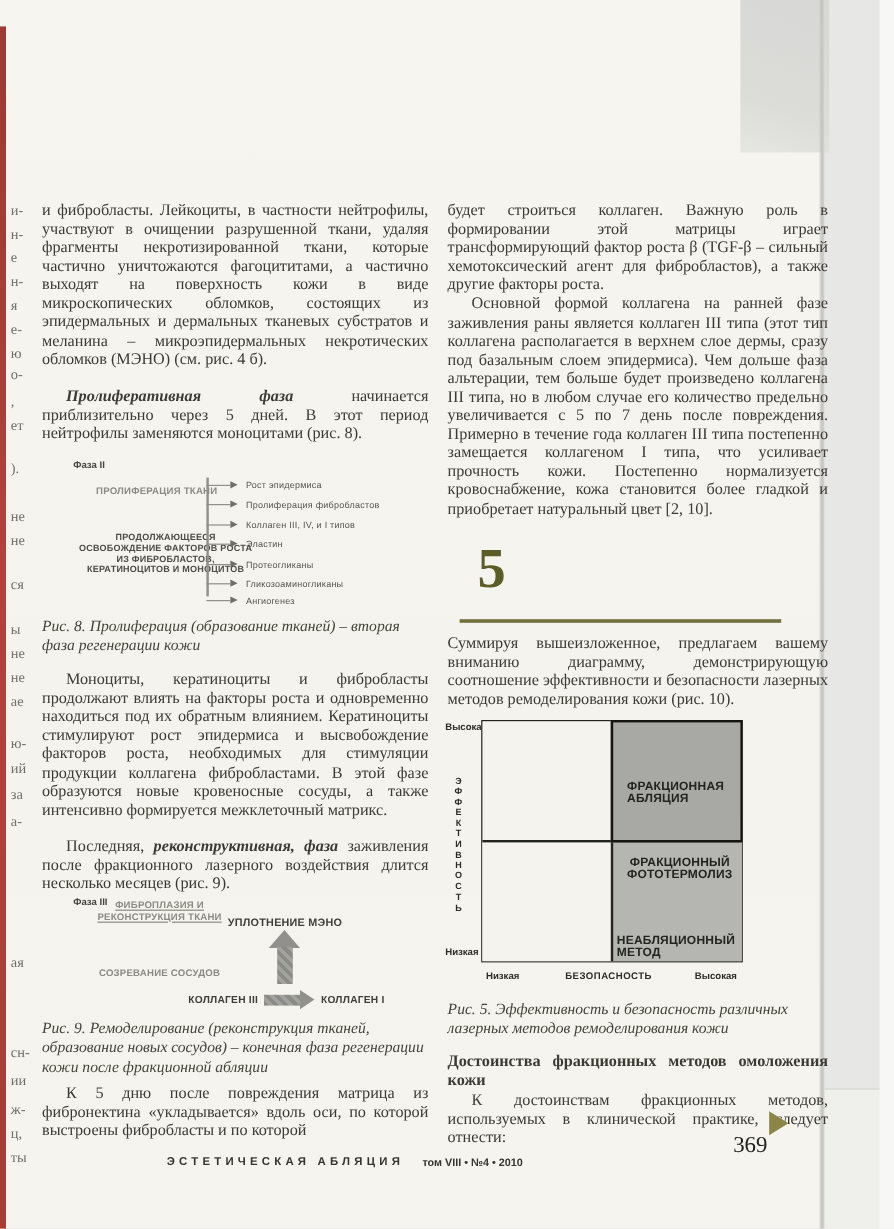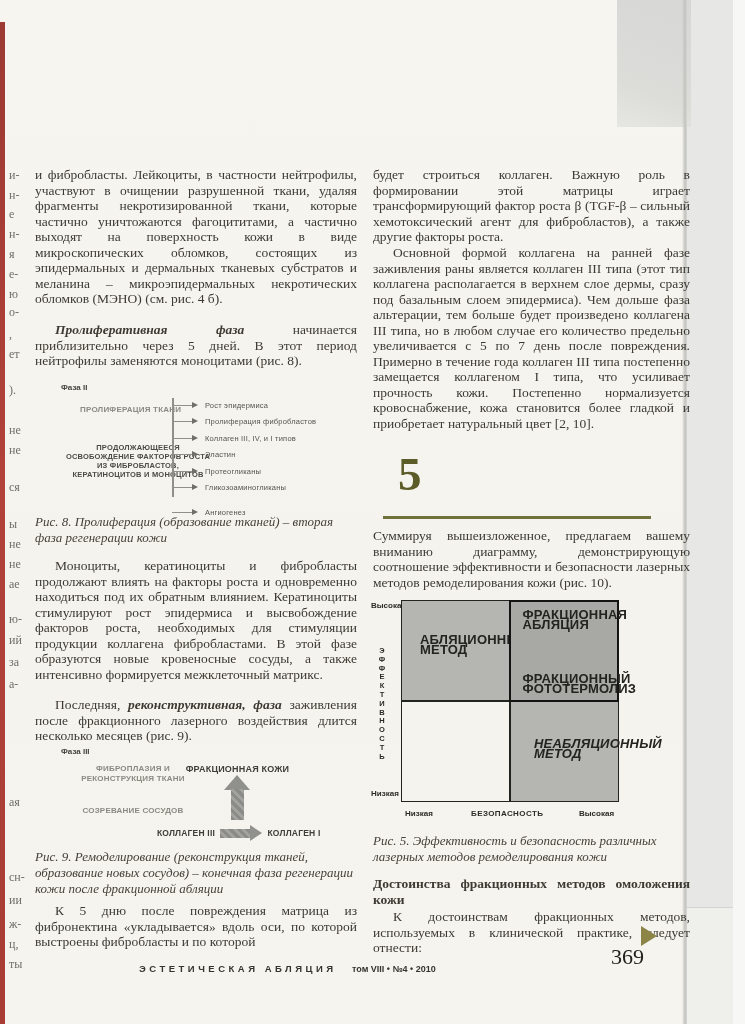--- a/index.html
+++ b/index.html
@@ -37,27 +37,27 @@
   .arrow-up-shaft{position:absolute;width:13px;background:repeating-linear-gradient(45deg,#8b8b87 0 3px,#a2a29e 3px 6px);}
   .arrow-right-shaft{position:absolute;height:9px;background:repeating-linear-gradient(45deg,#8b8b87 0 3px,#a2a29e 3px 6px);}
   .arrow-right-head{position:absolute;width:0;height:0;border-left:12px solid #90908c;border-top:8px solid transparent;border-bottom:8px solid transparent;}
   
   .sec-num{position:absolute;left:25px;top:-2px;font-size:47px;line-height:47px;font-weight:bold;color:#5b5c28;}
   .sec-title{position:absolute;left:58px;top:3px;width:255px;font-weight:bold;font-size:15.5px;line-height:19px;color:#2f2c20;}
   .sec-rule{position:absolute;left:10px;top:63px;width:268px;height:2.5px;background:#71713d;}
   
   .q-box{position:absolute;left:30px;top:3px;width:216px;height:200px;border:1.5px solid #23231f;background:#f4f3ee;}
   .quad{position:absolute;}
-  .q-label{position:absolute;font-family:"Liberation Sans",sans-serif;font-weight:bold;font-size:13px;line-height:10px;color:#23231f;letter-spacing:.2px;}
+  .q-label{position:absolute;font-family:"Liberation Sans",sans-serif;font-weight:bold;font-size:10px;line-height:10px;color:#23231f;letter-spacing:.2px;margin-top:41px;}
   .ax{position:absolute;font-family:"Liberation Sans",sans-serif;font-weight:bold;color:#2c2b27;}
   .ax-small{font-size:8px;}
   
   .footer-journal{font-family:"Liberation Sans",sans-serif;font-weight:bold;font-size:9.5px;letter-spacing:3.5px;color:#35342e;}
   .footer-issue{font-family:"Liberation Sans",sans-serif;font-weight:bold;font-size:9px;color:#35342e;}
-  .footer-page{font-size:22px;color:#21211d;text-align:center;}
+  .footer-page{font-size:19px;color:#21211d;text-align:center;}
   .cont-triangle{width:0;height:0;border-left:16px solid #8c8547;border-top:10px solid transparent;border-bottom:10px solid transparent;}
 </style>
 </head>
 <body>
 
 <div class="abs paper"></div>
 <div class="abs bg-right"></div>
 <div class="abs bg-right-lower"></div>
 <div class="abs bg-white-edge"></div>
 <div class="abs bg-top-right"></div>
@@ -102,34 +102,34 @@
   <div class="f-phase">Фаза II</div>
   <div class="abs diagram-small f8-proc-top" style="line-height:9.5px;">ПРОЛИФЕРАЦИЯ ТКАНИ</div>
   <div class="abs diagram-small f8-proc-bottom" style="font-size:7.5px;line-height:9px;">ПРОДОЛЖАЮЩЕЕСЯ ОСВОБОЖДЕНИЕ ФАКТОРОВ РОСТА ИЗ ФИБРОБЛАСТОВ, КЕРАТИНОЦИТОВ И МОНОЦИТОВ</div>
   <div class="f8-vline"></div>
   <div class="f8row" style="top:13px;"><i class="f8line"></i><i class="f8arrow"></i><span class="f8label">Рост эпидермиса</span></div>
   <div class="f8row" style="top:29px;"><i class="f8line"></i><i class="f8arrow"></i><span class="f8label">Пролиферация фибробластов</span></div>
   <div class="f8row" style="top:46px;"><i class="f8line"></i><i class="f8arrow"></i><span class="f8label">Коллаген III, IV, и I типов</span></div>
   <div class="f8row" style="top:62px;"><i class="f8line"></i><i class="f8arrow"></i><span class="f8label">Эластин</span></div>
   <div class="f8row" style="top:79px;"><i class="f8line"></i><i class="f8arrow"></i><span class="f8label">Протеогликаны</span></div>
   <div class="f8row" style="top:95px;"><i class="f8line"></i><i class="f8arrow"></i><span class="f8label">Гликозоаминогликаны</span></div>
-  <div class="f8row" style="top:120px;"><i class="f8line"></i><i class="f8arrow"></i><span class="f8label">Ангиогенез</span></div>
+  <div class="f8row" style="top:109px;"><i class="f8line"></i><i class="f8arrow"></i><span class="f8label">Ангиогенез</span></div>
 </div>
 
 <p class="abs caption" style="left:35px;top:514px;width:322px;">Рис. 8. Пролиферация (образование тканей) – вторая фаза регенерации кожи</p>
 
 <p class="abs body-text indent" style="left:35px;top:558px;width:322px;">Моноциты, кератиноциты и фибробласты продолжают влиять на факторы роста и одновременно находиться под их обратным влиянием. Кератиноциты стимулируют рост эпидермиса и высвобождение факторов роста, необходимых для стимуляции продукции коллагена фибробластами. В этой фазе образуются новые кровеносные сосуды, а также интенсивно формируется межклеточный матрикс.</p>
 
 <p class="abs body-text indent" style="left:35px;top:697px;width:322px;"><span>Последняя, </span><b><i>реконструктивная, фаза</i></b><span> заживления после фракционного лазерного воздействия длится несколько месяцев (рис. 9).</span></p>
 
 <div class="abs" style="left:55px;top:744px;width:300px;height:100px;">
   <div class="f-phase" style="top:3px;">Фаза III</div>
-  <div class="abs diagram-small f9-gray" style="left:8px;top:20px;width:140px;">ФИБРОПЛАЗИЯ И РЕКОНСТРУКЦИЯ ТКАНИ</div>
+  <div class="abs diagram-small f9-gray" style="left:8px;top:6px;width:140px;text-decoration:underline;">ФИБРОПЛАЗИЯ И РЕКОНСТРУКЦИЯ ТКАНИ</div>
   <div class="abs diagram-small f9-gray" style="left:8px;top:62px;width:140px;">СОЗРЕВАНИЕ СОСУДОВ</div>
-  <div class="abs diagram-small f9-dark" style="left:115px;top:20px;width:135px;">ФРАКЦИОННАЯ КОЖИ</div>
+  <div class="abs diagram-small f9-dark" style="left:115px;top:20px;width:135px;">УПЛОТНЕНИЕ МЭНО</div>
   <div class="arrow-up-head" style="left:169px;top:31px;"></div>
   <div class="arrow-up-shaft" style="left:176px;top:45px;height:31px;"></div>
   <div class="abs diagram-small f9-dark" style="left:100px;top:84px;width:62px;font-size:8.5px;">КОЛЛАГЕН III</div>
   <div class="arrow-right-shaft" style="left:165px;top:85px;width:30px;"></div>
   <div class="arrow-right-head" style="left:195px;top:81px;"></div>
   <div class="abs diagram-small f9-dark" style="left:210px;top:84px;width:58px;font-size:8.5px;">КОЛЛАГЕН I</div>
 </div>
 
 <p class="abs caption" style="left:35px;top:849px;width:322px;">Рис. 9. Ремоделирование (реконструкция тканей, образование новых сосудов) – конечная фаза регенерации кожи после фракционной абляции</p>
 
@@ -144,25 +144,22 @@
   <div class="sec-rule"></div>
 </div>
 
 <p class="abs body-text" style="left:373px;top:528px;width:317px;">Суммируя вышеизложенное, предлагаем вашему вниманию диаграмму, демонстрирующую соотношение эффективности и безопасности лазерных методов ремоделирования кожи (рис. 10).</p>
 
 <div class="abs" style="left:371px;top:597px;width:255px;height:230px;">
   <div class="ax ax-small" style="left:0;top:4px;">Высокая</div>
   <div class="ax" style="left:6px;top:50px;font-size:7.5px;line-height:8.8px;text-align:center;width:10px;">Э<br>Ф<br>Ф<br>Е<br>К<br>Т<br>И<br>В<br>Н<br>О<br>С<br>Т<br>Ь</div>
   <div class="ax ax-small" style="left:0;top:192px;">Низкая</div>
   <div class="q-box">
-    <div class="quad" style="left:0;top:0;width:108px;height:100px;background:#b5b5b1;">
-      <div class="q-label" style="left:18px;top:34px;width:85px;">АБЛЯЦИОННЫЙ МЕТОД</div>
-    </div>
     <div class="quad" style="left:108px;top:100px;width:108px;height:100px;background:#b5b5b1;">
-      <div class="q-label" style="left:24px;top:38px;width:90px;font-style:italic;">НЕАБЛЯЦИОННЫЙ МЕТОД</div>
+      <div class="q-label" style="left:4px;top:38px;width:90px;">НЕАБЛЯЦИОННЫЙ МЕТОД</div>
     </div>
     <div class="quad" style="left:0;top:100px;width:108px;height:100px;background:#f4f3ee;"></div>
     <div style="position:absolute;left:107px;top:0;width:1.5px;height:200px;background:#23231f;"></div>
     <div style="position:absolute;left:0;top:99px;width:216px;height:1.5px;background:#23231f;"></div>
     <div class="quad" style="left:106.5px;top:-1px;width:110px;height:102px;background:#a8a8a4;border:2.5px solid #141412;box-sizing:border-box;">
       <div class="q-label" style="left:12px;top:8px;width:88px;">ФРАКЦИОННАЯ АБЛЯЦИЯ</div>
       <div class="q-label" style="left:12px;top:72px;width:88px;text-align:center;">ФРАКЦИОННЫЙ ФОТОТЕРМОЛИЗ</div>
     </div>
   </div>
   <div class="ax ax-small" style="left:34px;top:212px;">Низкая</div>

